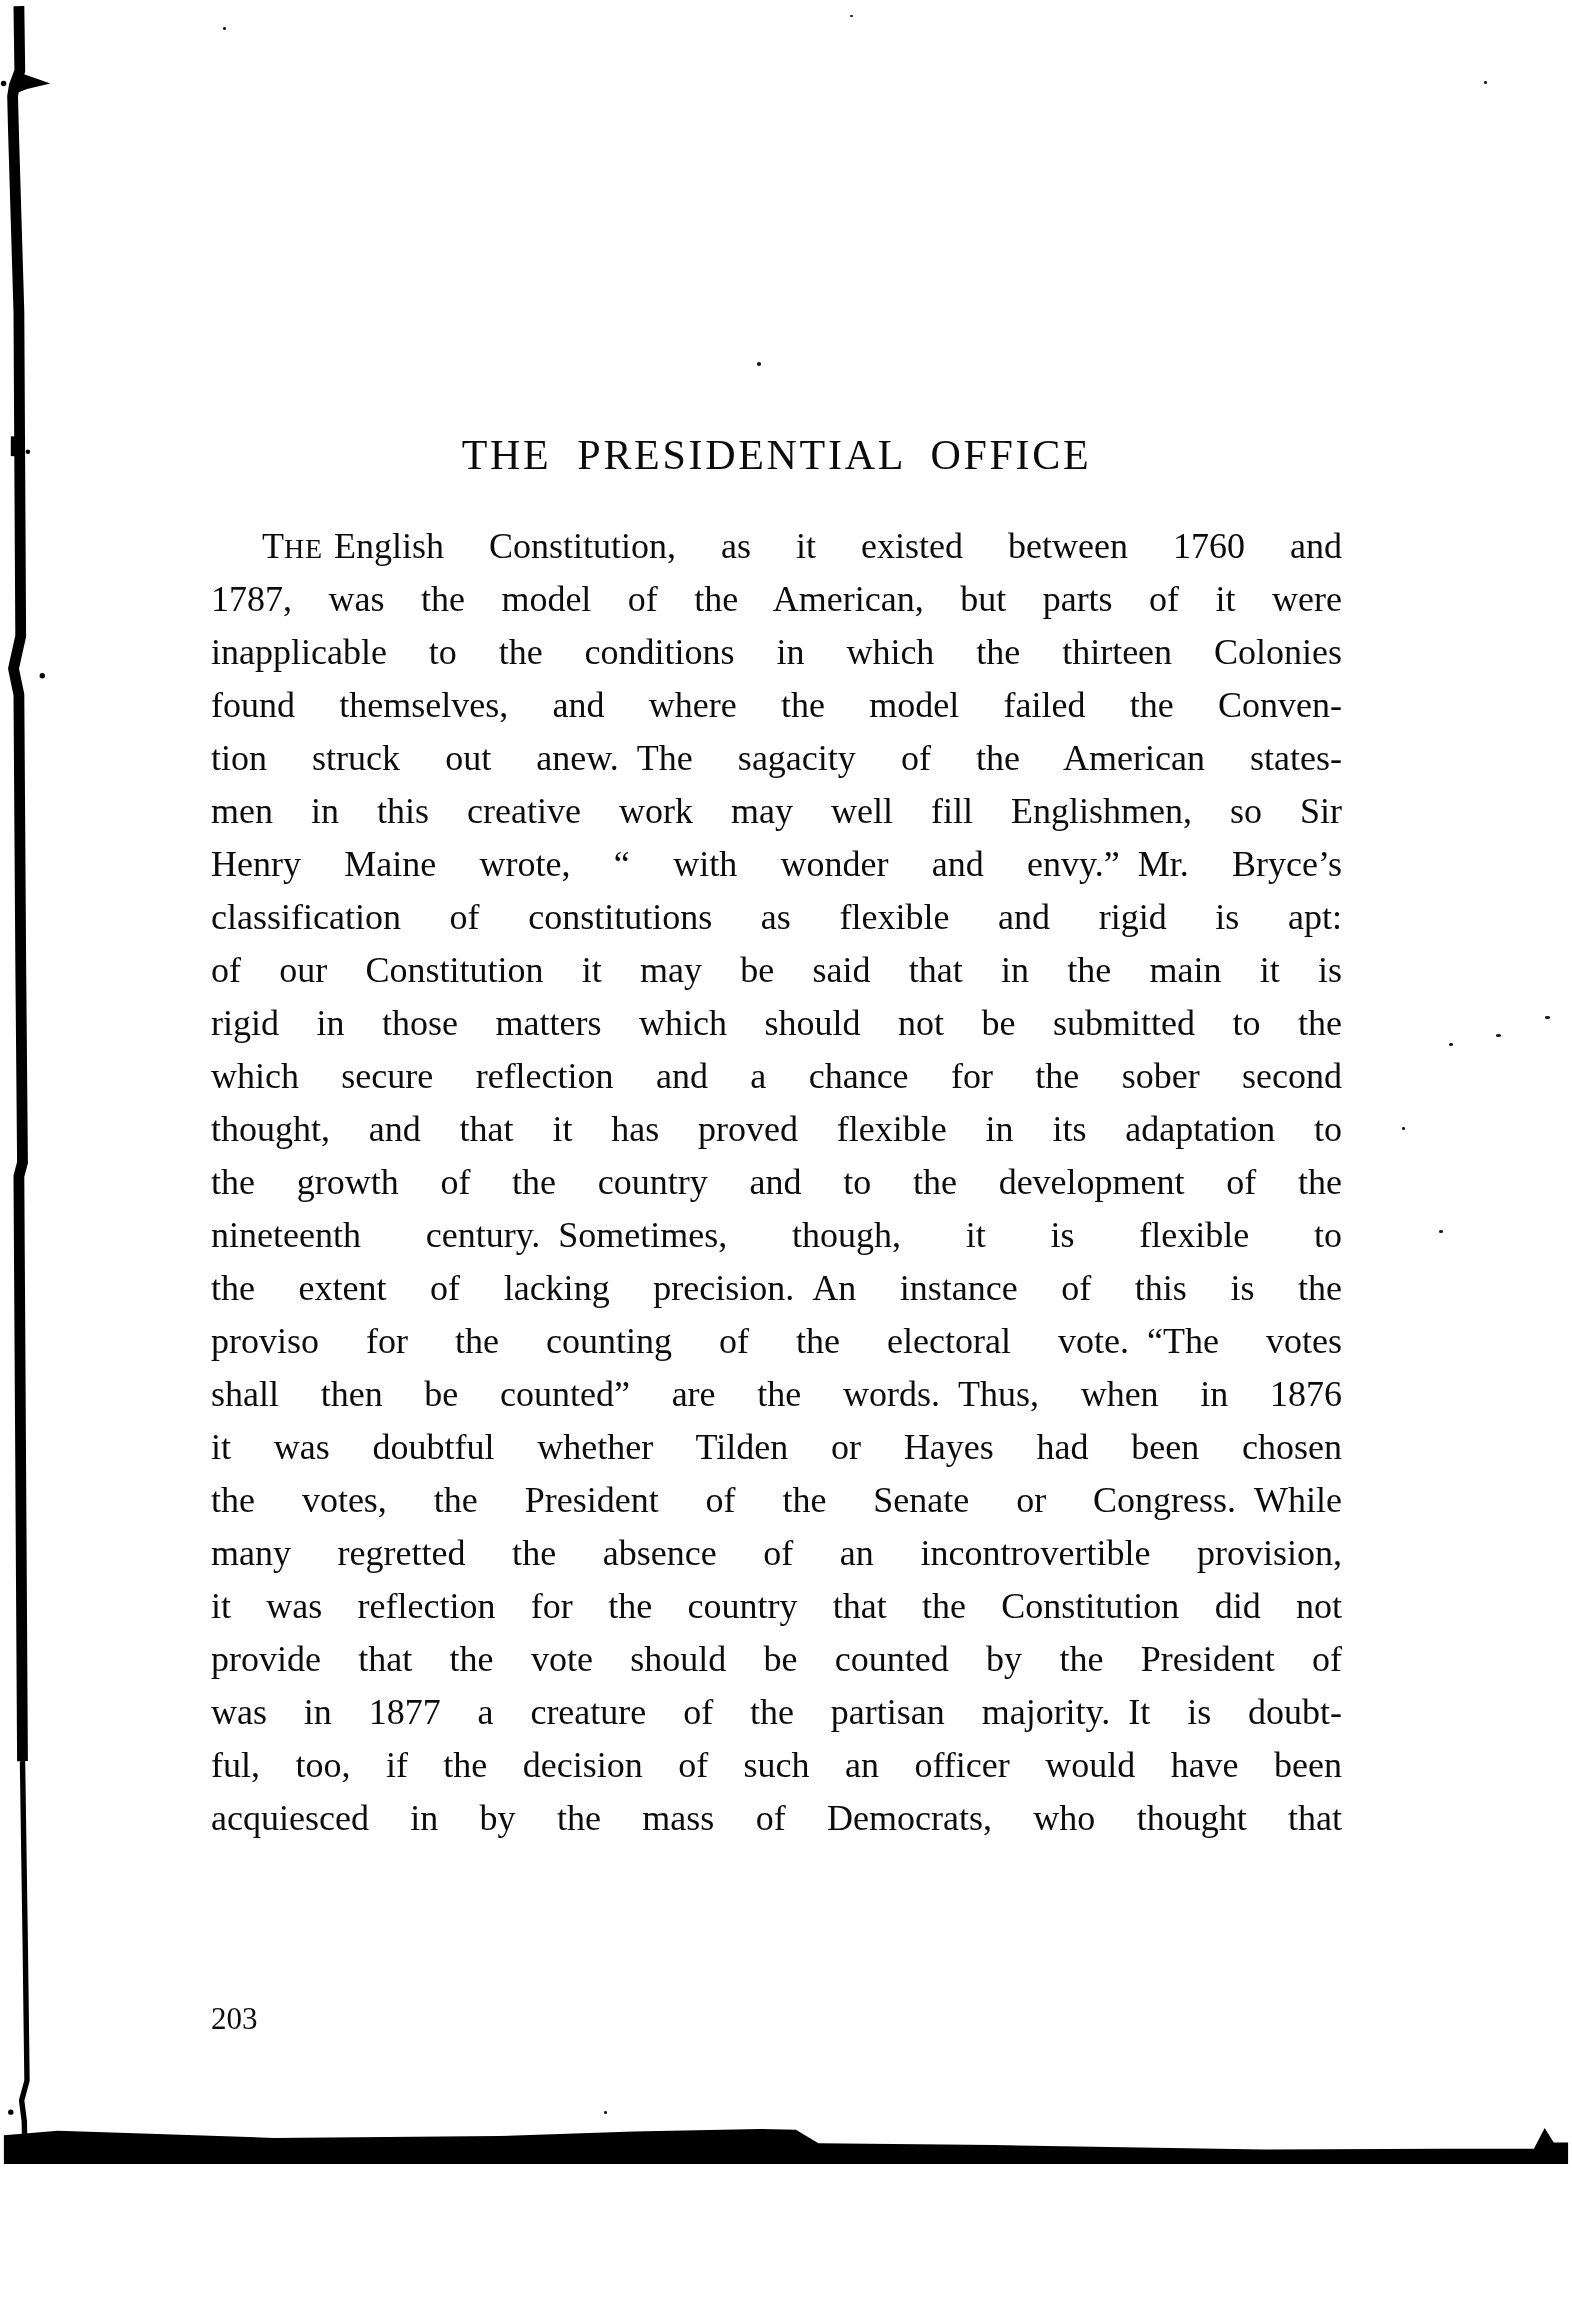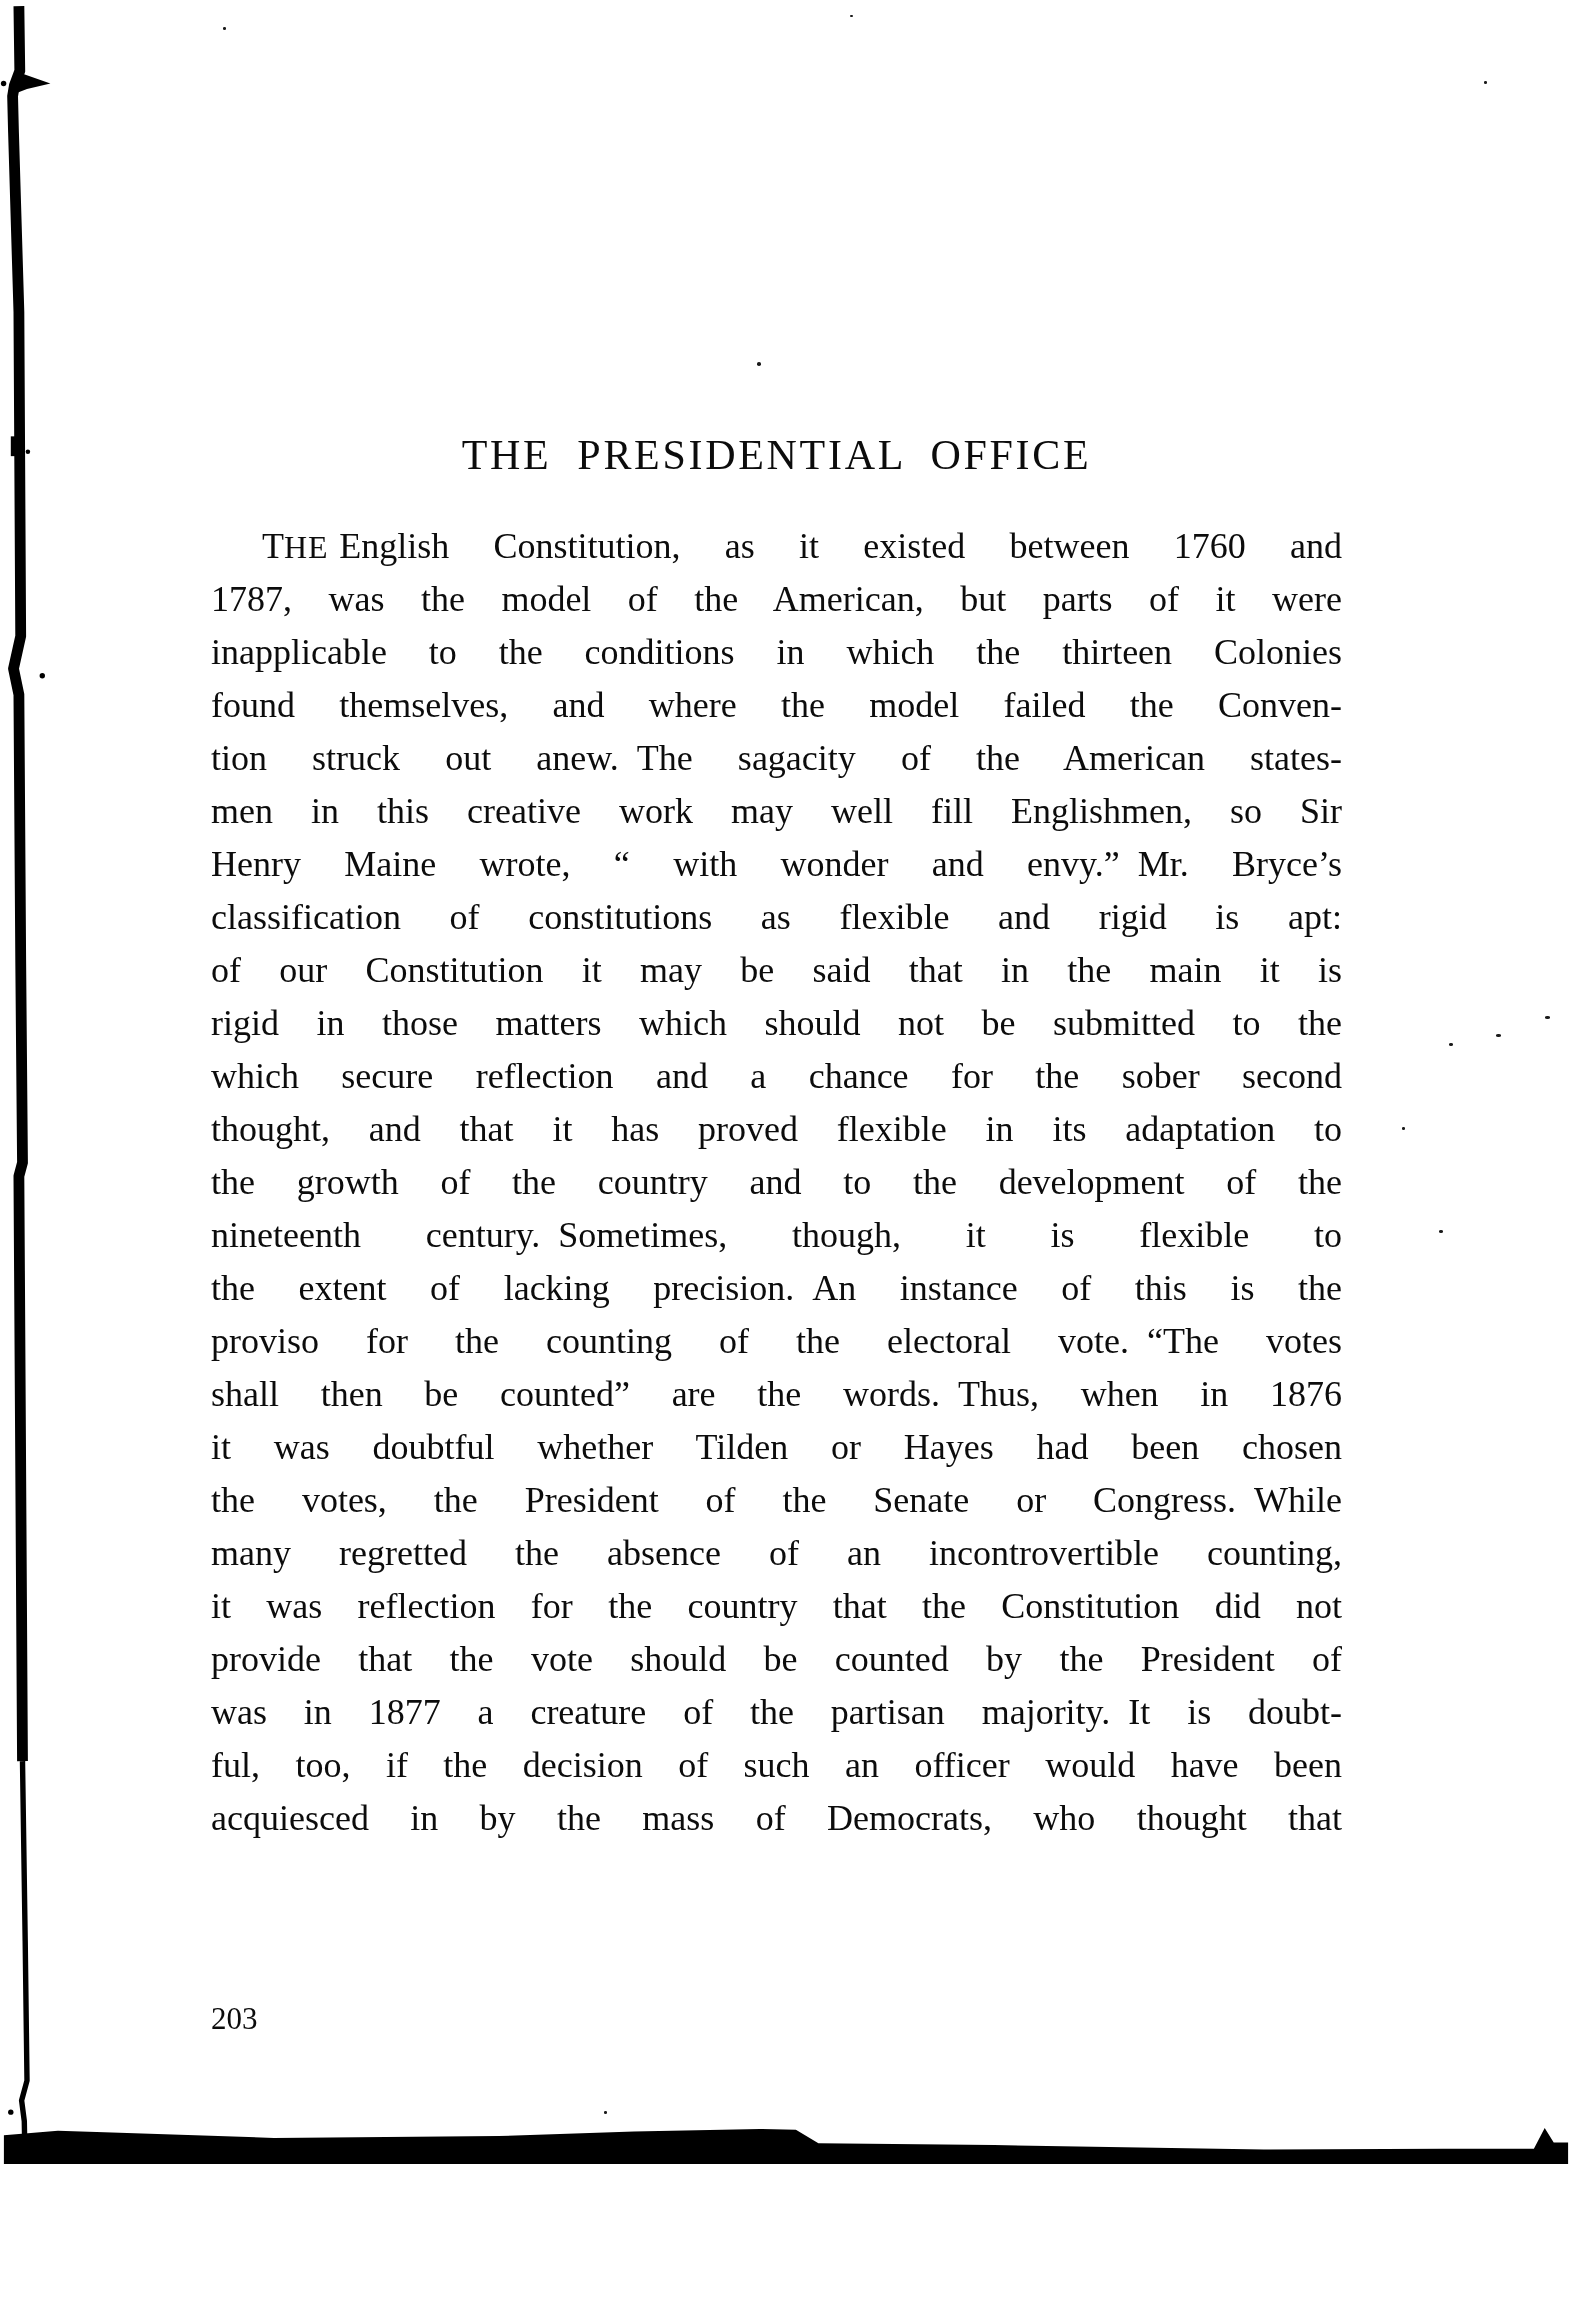--- a/index.html
+++ b/index.html
@@ -45,21 +45,21 @@
   .line.first {
     padding-left: 51px;
   }
   .opening-word {
     margin-right: 0.30em;
   }
   .opening-word .cap {
     font-size: 36px;
   }
   .opening-word .sc {
-    font-size: 32px;
+    font-size: 28px;
     letter-spacing: 0.9px;
   }
   .page-number {
     position: absolute;
     left: 211px;
     top: 2001px;
     width: 1131px;
     text-align: left;
     font-size: 31px;
     line-height: 36px;
@@ -126,21 +126,21 @@
     <div class="line">rigid in those matters which should not be submitted to the</div>
     <div class="line">which secure reflection and a chance for the sober second</div>
     <div class="line">thought, and that it has proved flexible in its adaptation to</div>
     <div class="line">the growth of the country and to the development of the</div>
     <div class="line">nineteenth century. Sometimes, though, it is flexible to</div>
     <div class="line">the extent of lacking precision. An instance of this is the</div>
     <div class="line">proviso for the counting of the electoral vote. “The votes</div>
     <div class="line">shall then be counted” are the words. Thus, when in 1876</div>
     <div class="line">it was doubtful whether Tilden or Hayes had been chosen</div>
     <div class="line">the votes, the President of the Senate or Congress. While</div>
-    <div class="line">many regretted the absence of an incontrovertible counting,</div>
+    <div class="line">many regretted the absence of an incontrovertible provision,</div>
     <div class="line">it was reflection for the country that the Constitution did not</div>
     <div class="line">provide that the vote should be counted by the President of</div>
     <div class="line">was in 1877 a creature of the partisan majority. It is doubt-</div>
     <div class="line">ful, too, if the decision of such an officer would have been</div>
     <div class="line">acquiesced in by the mass of Democrats, who thought that</div>
   </div>
 
   <div class="page-number">203</div>
 
 </div>

